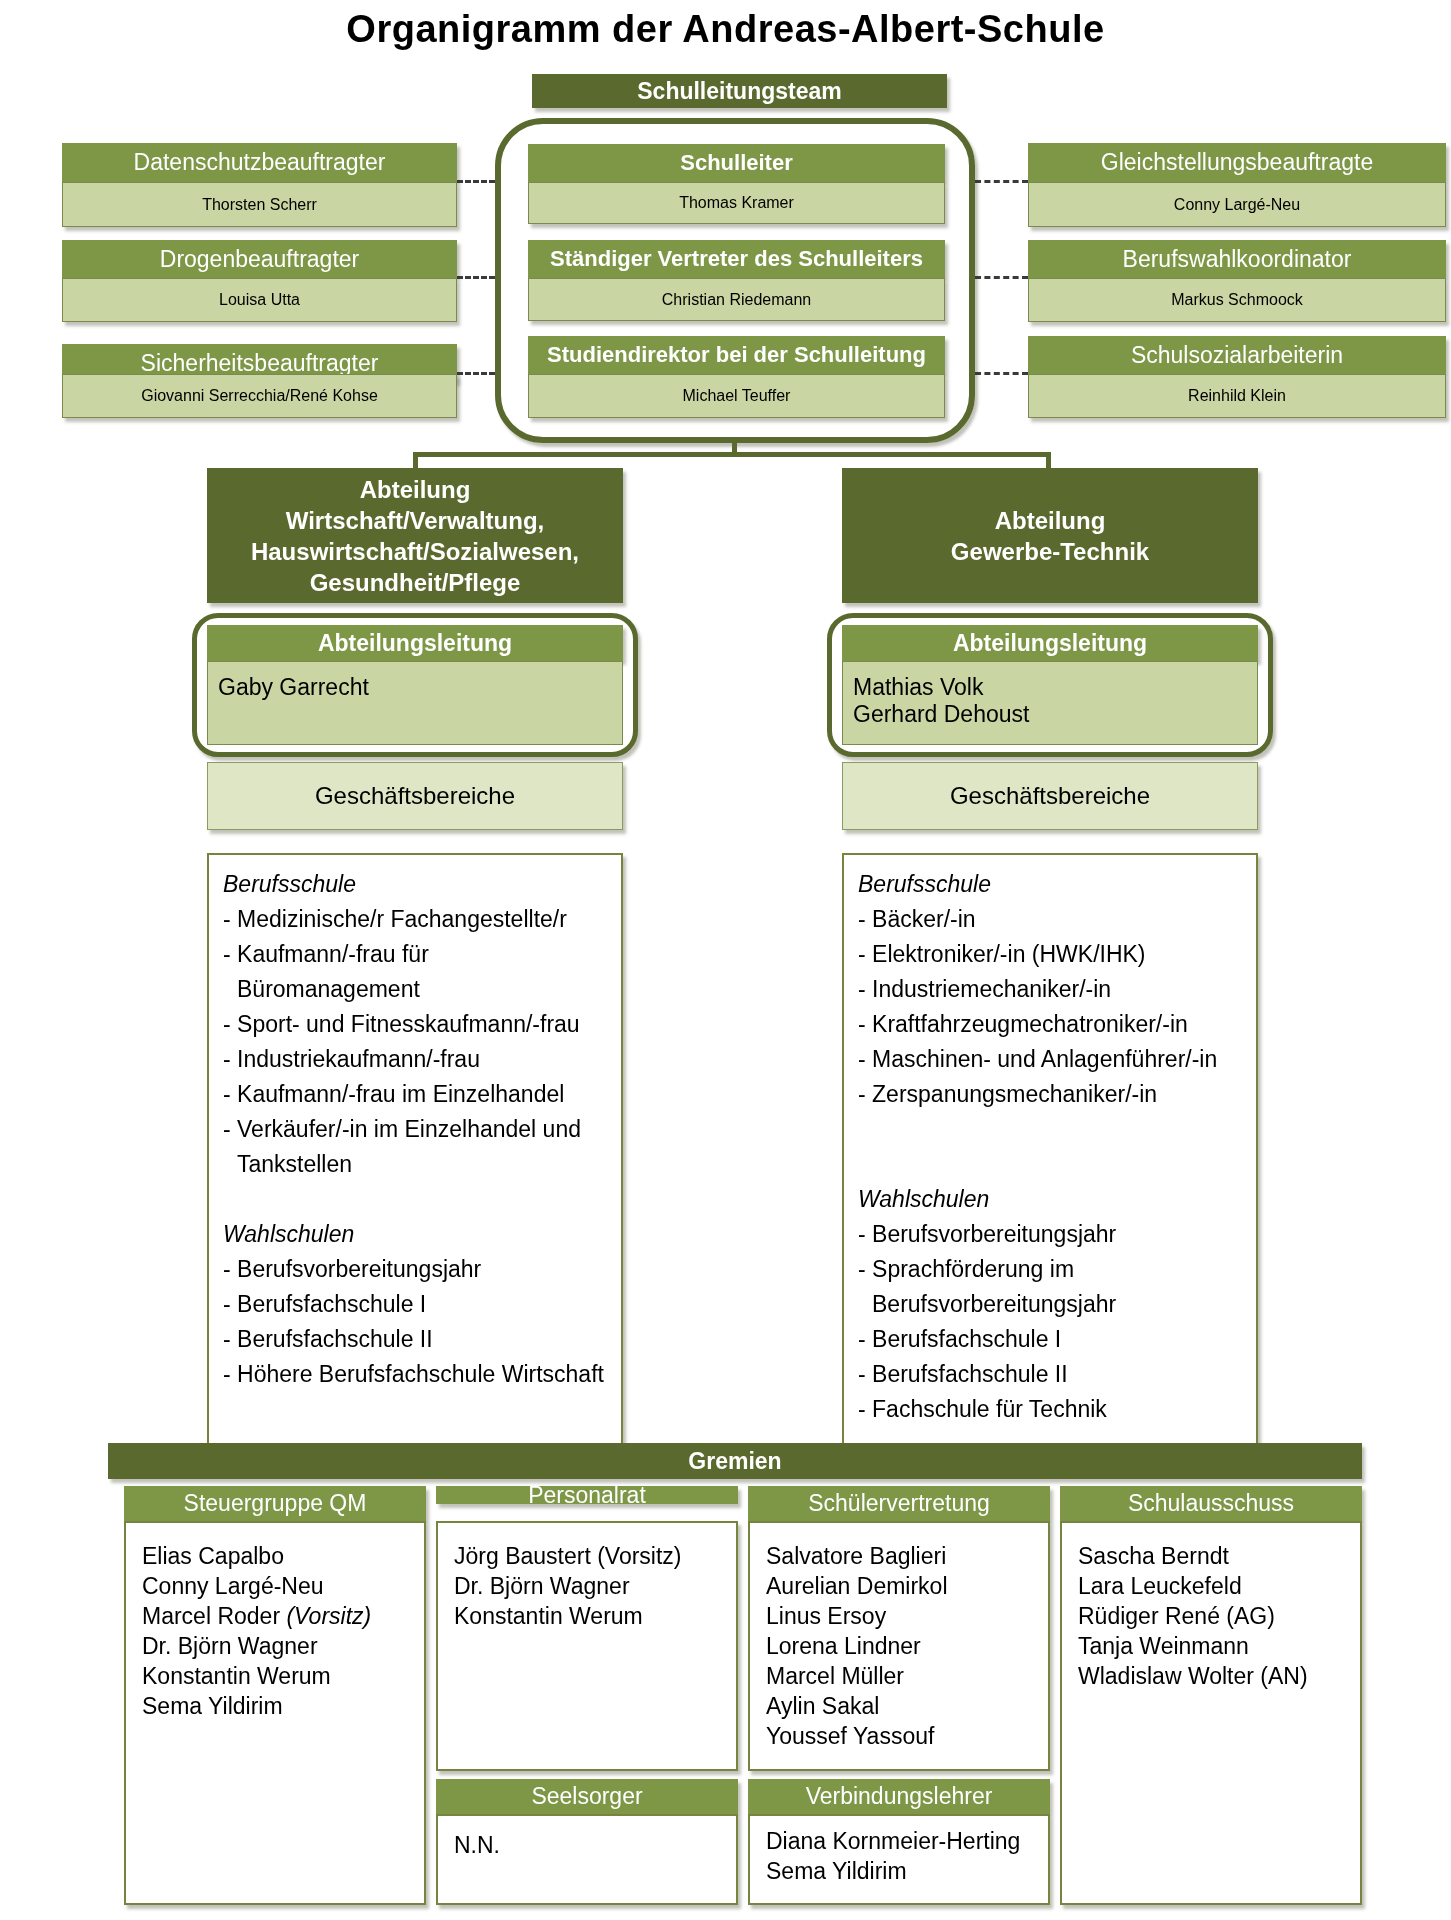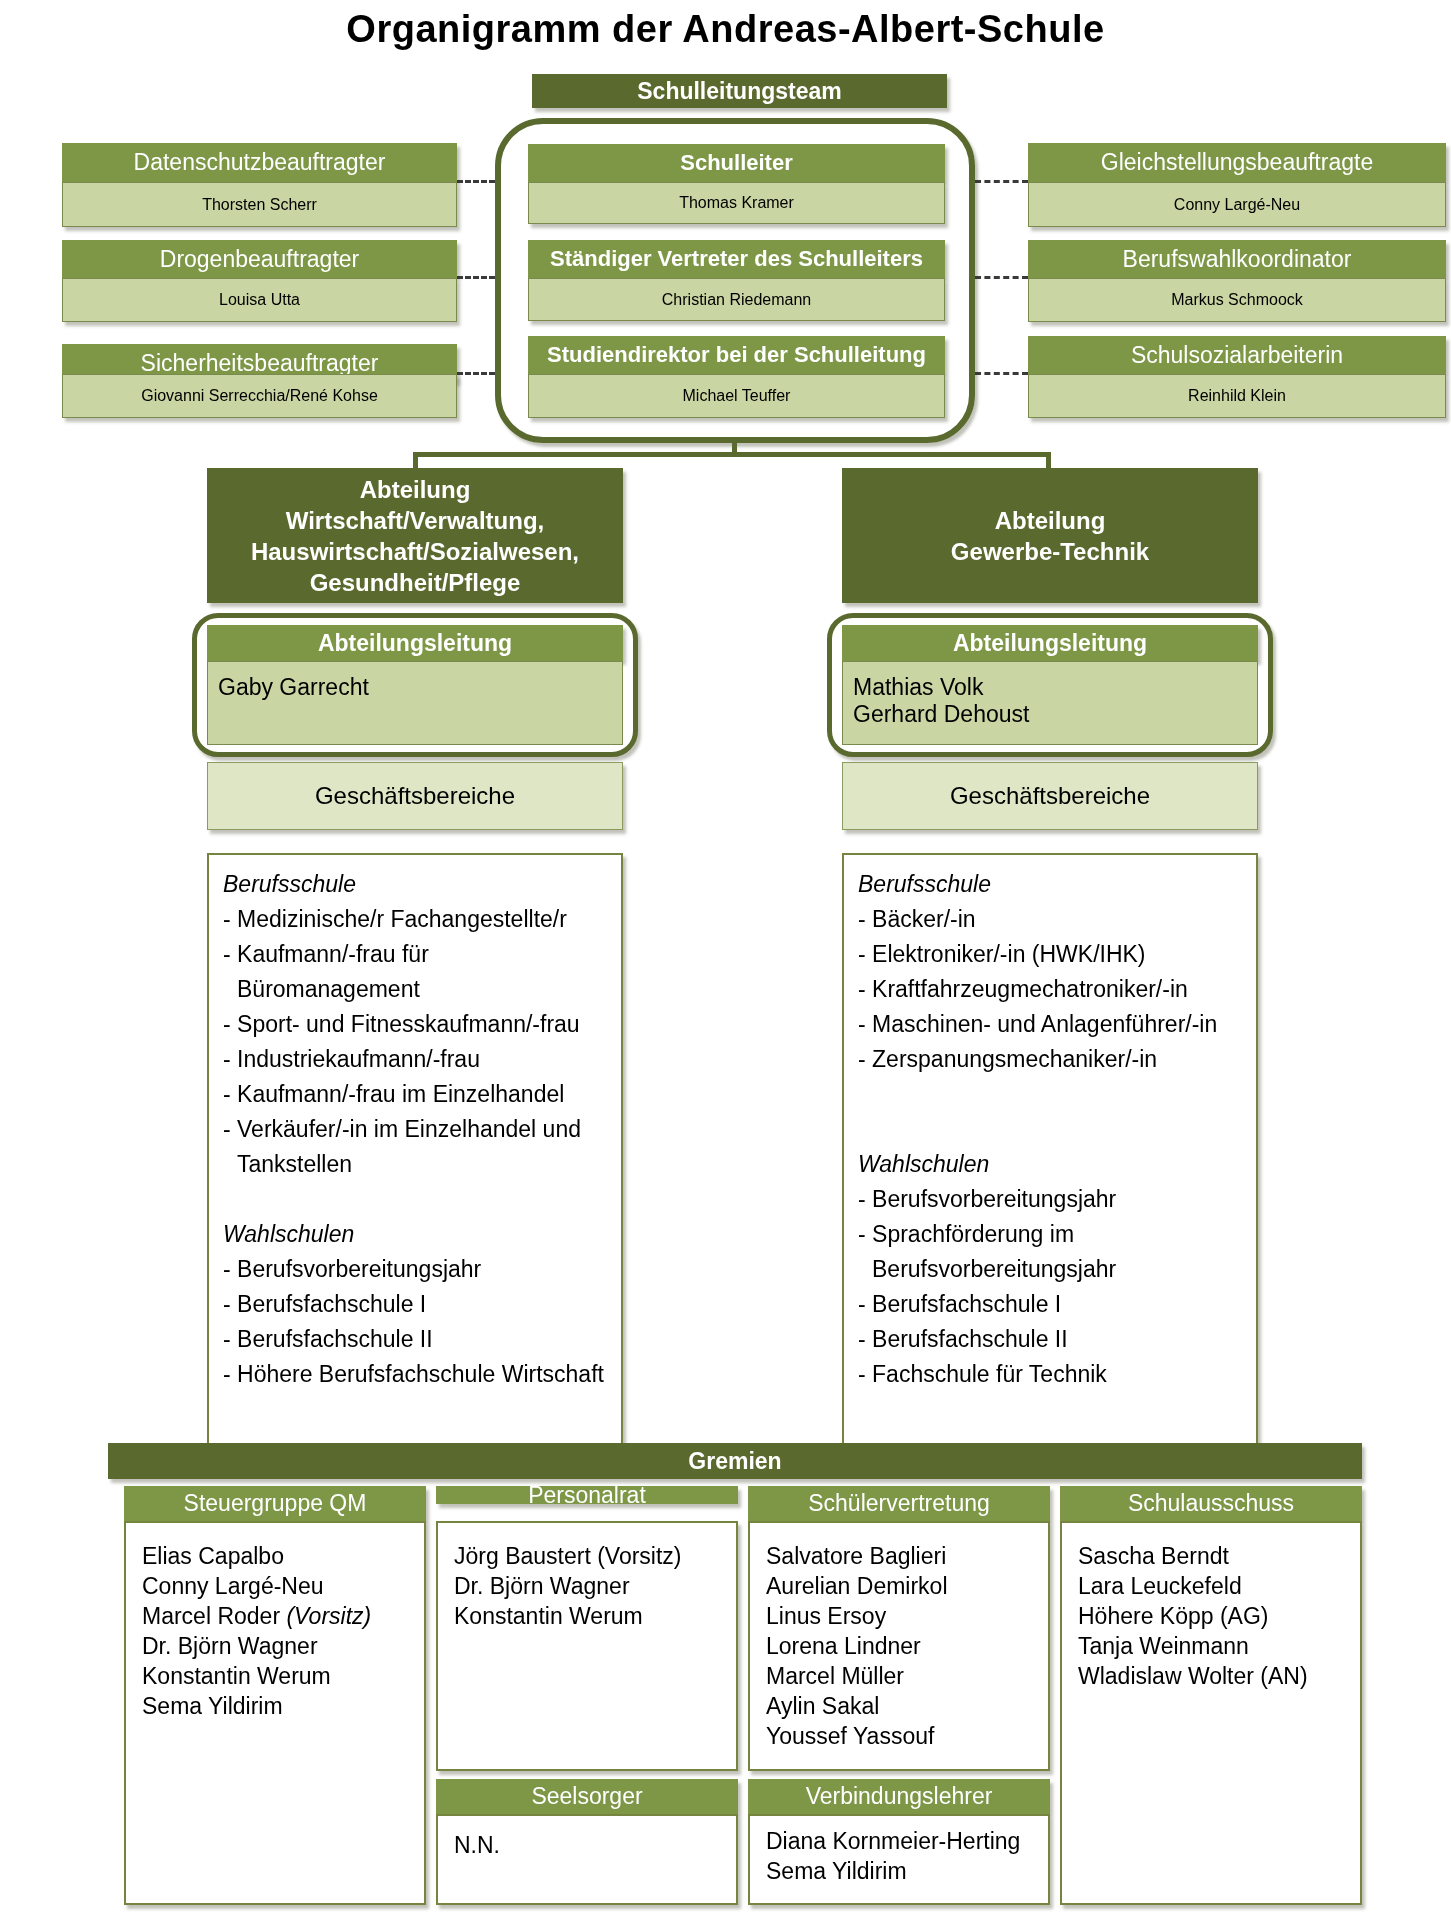--- a/index.html
+++ b/index.html
@@ -145,20 +145,21 @@
       <div class="line em">Wahlschulen</div>
       <div class="line">- Berufsvorbereitungsjahr</div>
       <div class="line">- Berufsfachschule I</div>
       <div class="line">- Berufsfachschule II</div>
       <div class="line">- Höhere Berufsfachschule Wirtschaft</div>
     </div>
   <div class="abs whitebox programs shadow" style="left:842px;top:833px;width:416px;height:605px;">
       <div class="line em">Berufsschule</div>
       <div class="line">- Bäcker/-in</div>
       <div class="line">- Elektroniker/-in (HWK/IHK)</div>
+      <div class="line">- Industriemechaniker/-in</div>
       <div class="line">- Kraftfahrzeugmechatroniker/-in</div>
       <div class="line">- Maschinen- und Anlagenführer/-in</div>
       <div class="line">- Zerspanungsmechaniker/-in</div>
       <div class="line">&nbsp;</div>
       <div class="line">&nbsp;</div>
       <div class="line em">Wahlschulen</div>
       <div class="line">- Berufsvorbereitungsjahr</div>
       <div class="line">- Sprachförderung im</div>
       <div class="line indent">Berufsvorbereitungsjahr</div>
       <div class="line">- Berufsfachschule I</div>
@@ -191,21 +192,21 @@
       <div class="line">Aurelian Demirkol</div>
       <div class="line">Linus Ersoy</div>
       <div class="line">Lorena Lindner</div>
       <div class="line">Marcel Müller</div>
       <div class="line">Aylin Sakal</div>
       <div class="line">Youssef Yassouf</div>
     </div>
   <div class="abs whitebox members shadow" style="left:1060px;top:1521px;width:302px;height:384px;">
       <div class="line">Sascha Berndt</div>
       <div class="line">Lara Leuckefeld</div>
-      <div class="line">Höhere Köpp (AG)</div>
+      <div class="line">Rüdiger René (AG)</div>
       <div class="line">Tanja Weinmann</div>
       <div class="line">Wladislaw Wolter (AN)</div>
     </div>
 
   <div class="abs mid gr-hdr shadow" style="left:436px;top:1779px;width:302px;height:35px;">Seelsorger</div>
   <div class="abs whitebox members shadow" style="left:436px;top:1814px;width:302px;height:91px;padding-top:14px;">
       <div class="line">N.N.</div>
     </div>
 
   <div class="abs mid gr-hdr shadow" style="left:748px;top:1779px;width:302px;height:35px;">Verbindungslehrer</div>

